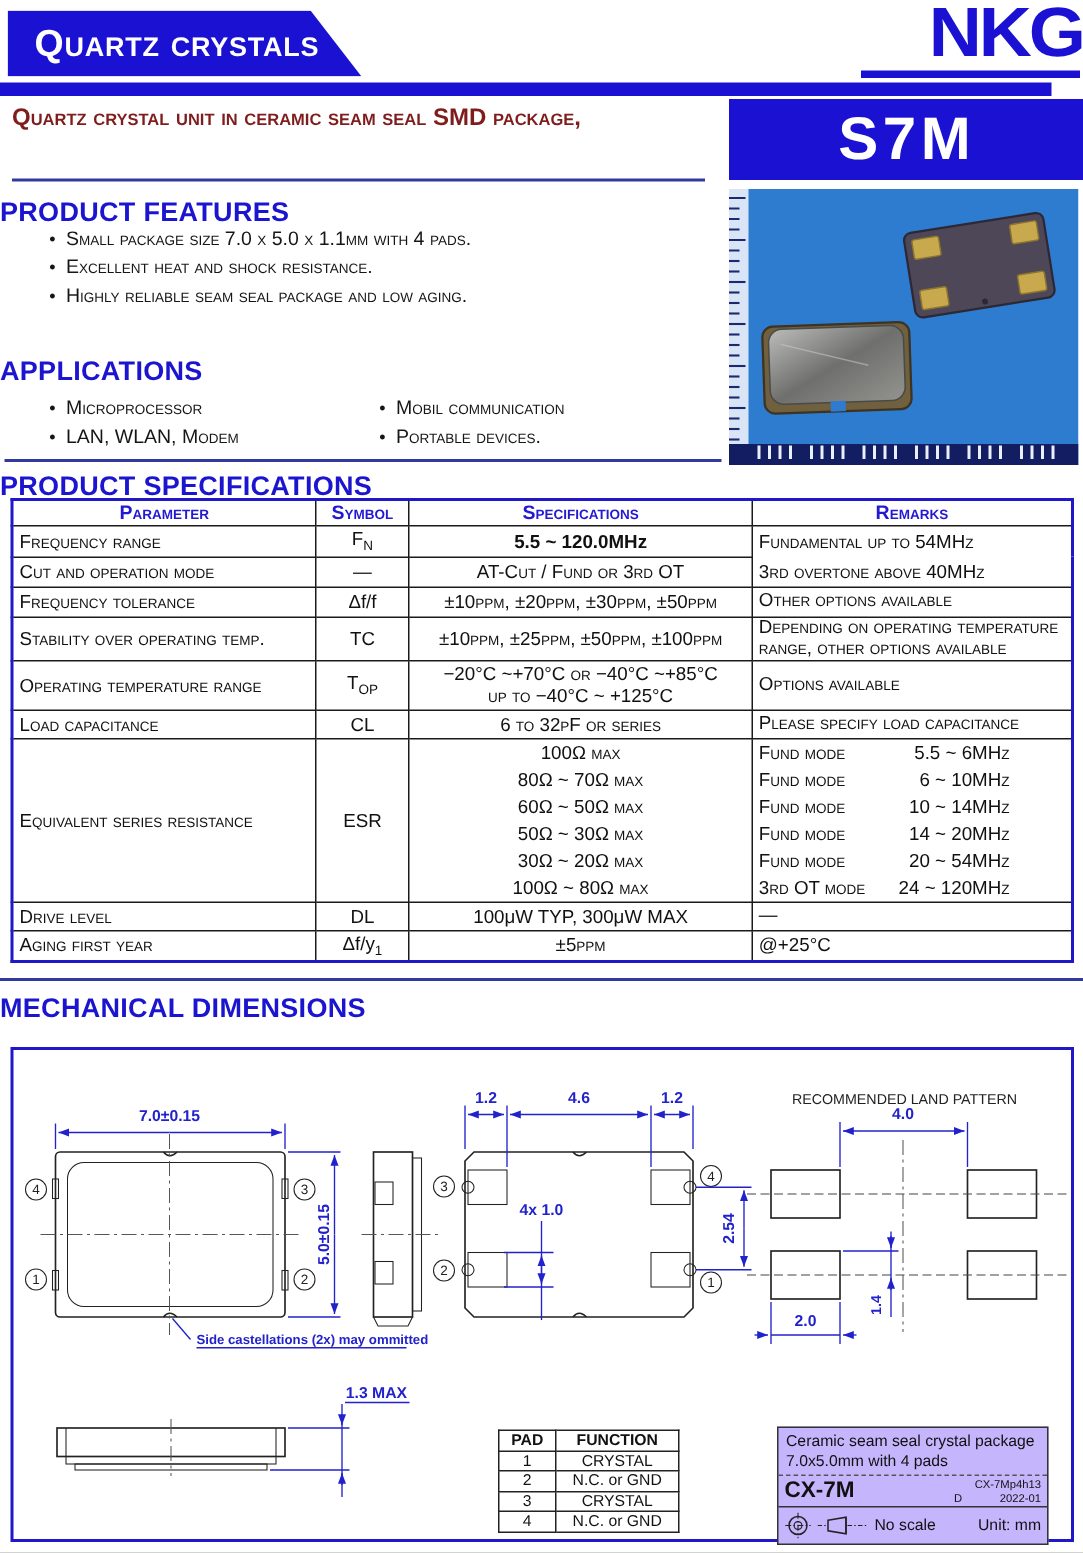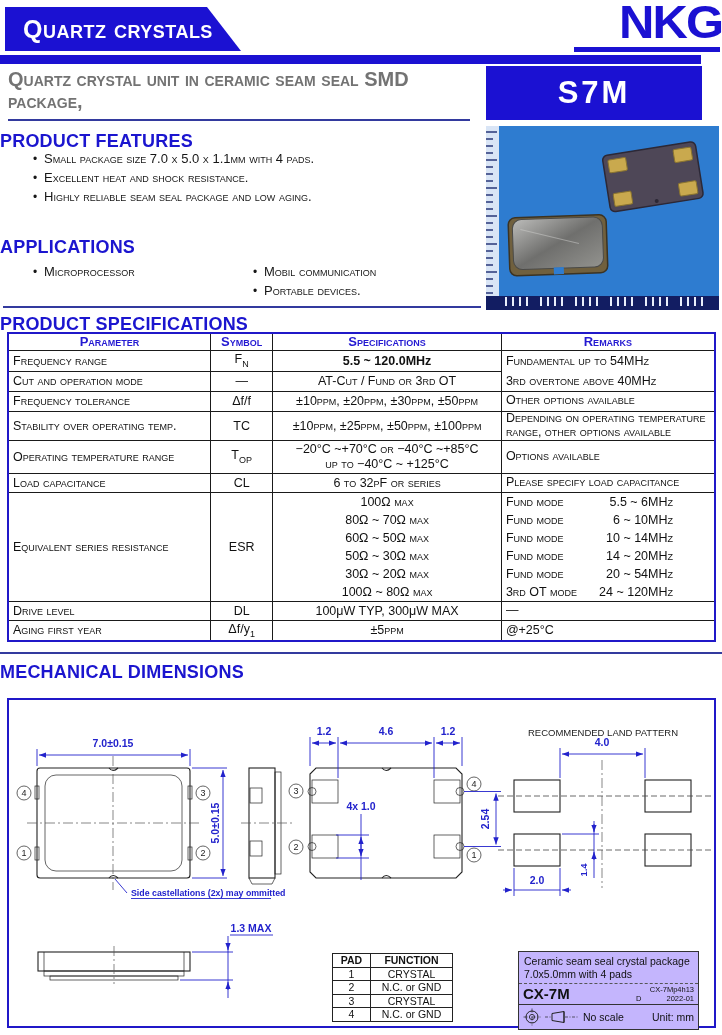--- a/index.html
+++ b/index.html
@@ -11,25 +11,25 @@
   .banner { position:absolute; left:5px; top:7px; width:236px; height:44px; background:#1b11d2;
             clip-path:polygon(0 0, 202px 0, 236px 100%, 0 100%); color:#fff; font-weight:bold;
             font-size:25px; line-height:44px; padding-left:18px; letter-spacing:.5px; }
   .gps { position:absolute; left:285px; top:24px; width:290px; text-align:center; color:#2016cc;
          font-weight:bold; font-size:13.5px; letter-spacing:.2px; }
   .logo { position:absolute; left:572px; top:-6px; width:150px; text-align:right; color:#1b11d2;
           font-weight:bold; font-size:49px; letter-spacing:-2px; transform:scaleY(.95); }
   .logo-underline { position:absolute; left:574px; top:47px; width:146px; height:5px; background:#1b11d2; }
   .top-bar { position:absolute; left:0; top:55px; width:701px; height:9px; background:#1b11d2; }
   
-  .doc-title { position:absolute; left:8px; top:68px; width:470px; font-weight:bold; font-size:20px;
-               line-height:22px; color:#737373; }
+  .doc-title { position:absolute; left:8px; top:68px; width:470px; font-weight:bold; font-size:16px;
+               line-height:22px; color:#7f1d1d; }
   .title-rule { position:absolute; left:8px; top:119px; width:462px; height:2px; background:#333a9e; }
-  .model-box { position:absolute; left:486px; top:66px; width:216px; height:54px; background:#1b11d2;
-               color:#fff; font-weight:bold; font-size:31px; letter-spacing:3px; text-align:center;
+  .model-box { position:absolute; left:486px; top:66px; width:237px; height:54px; background:#1b11d2;
+               color:#fff; font-weight:bold; font-size:40px; letter-spacing:3px; text-align:center;
                line-height:54px; }
   .photo { position:absolute; left:486px; top:126px; width:233px; height:184px; }
   
   .sec-head { position:absolute; left:0; color:#1b15cf; font-weight:bold; font-size:18px; letter-spacing:.2px; }
   .bullet-row { position:absolute; font-size:13px; line-height:19px; color:#161616; }
   .bullet-dot { display:inline-block; width:18px; text-align:center; font-size:12px; }
   .divider { position:absolute; height:2px; background:#333a9e; }
   
   .spec-table { position:absolute; left:7px; top:332px; width:709px; border-collapse:collapse;
                 border:2px solid #2018c8; table-layout:fixed; }
@@ -161,20 +161,21 @@
     </svg>
   </div>
 
   <div class="sec-head" style="top:131px">PRODUCT FEATURES</div>
   <div class="bullet-row sc" style="left:26px; top:149px; width:440px"><span class="bullet-dot">•</span><span>Small  package size 7.0 x 5.0 x 1.1mm with 4 pads.</span></div>
   <div class="bullet-row sc" style="left:26px; top:168px; width:440px"><span class="bullet-dot">•</span><span>Excellent heat and shock resistance.</span></div>
   <div class="bullet-row sc" style="left:26px; top:187px; width:440px"><span class="bullet-dot">•</span><span>Highly reliable seam seal package and low aging.</span></div>
 
   <div class="sec-head" style="top:237px">APPLICATIONS</div>
   <div class="bullet-row sc" style="left:26px; top:262px; width:210px"><span class="bullet-dot">•</span><span>Microprocessor</span></div>
+  <div class="bullet-row sc" style="left:26px; top:281px; width:210px"><span class="bullet-dot">•</span><span>LAN, WLAN, Modem</span></div>
   <div class="bullet-row sc" style="left:246px; top:262px; width:220px"><span class="bullet-dot">•</span><span>Mobil communication</span></div>
   <div class="bullet-row sc" style="left:246px; top:281px; width:220px"><span class="bullet-dot">•</span><span>Portable devices.</span></div>
   <div class="divider" style="left:3px; top:306px; width:478px"></div>
 
   <div class="sec-head" style="top:314px">PRODUCT SPECIFICATIONS</div>
   <table class="spec-table">
     <colgroup>
         <col style="width:202px">
         <col style="width:62px">
         <col style="width:228px">

